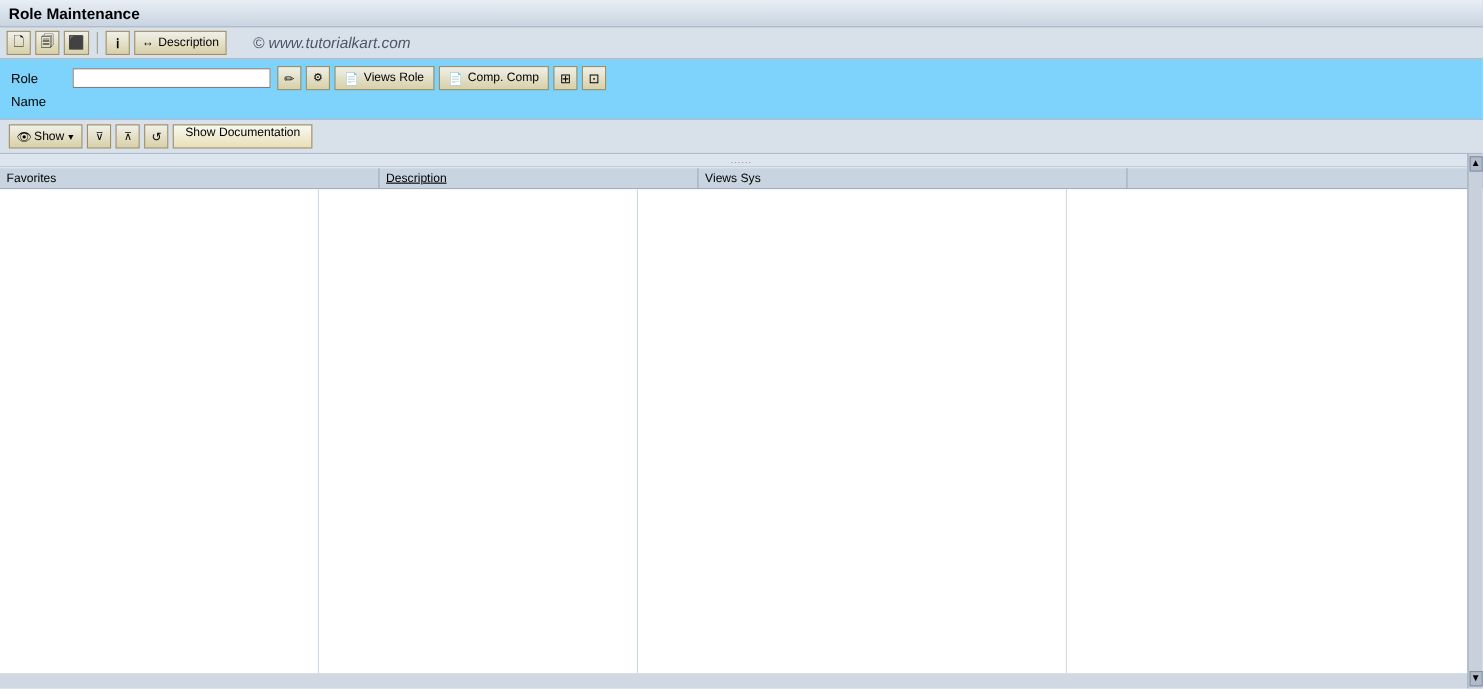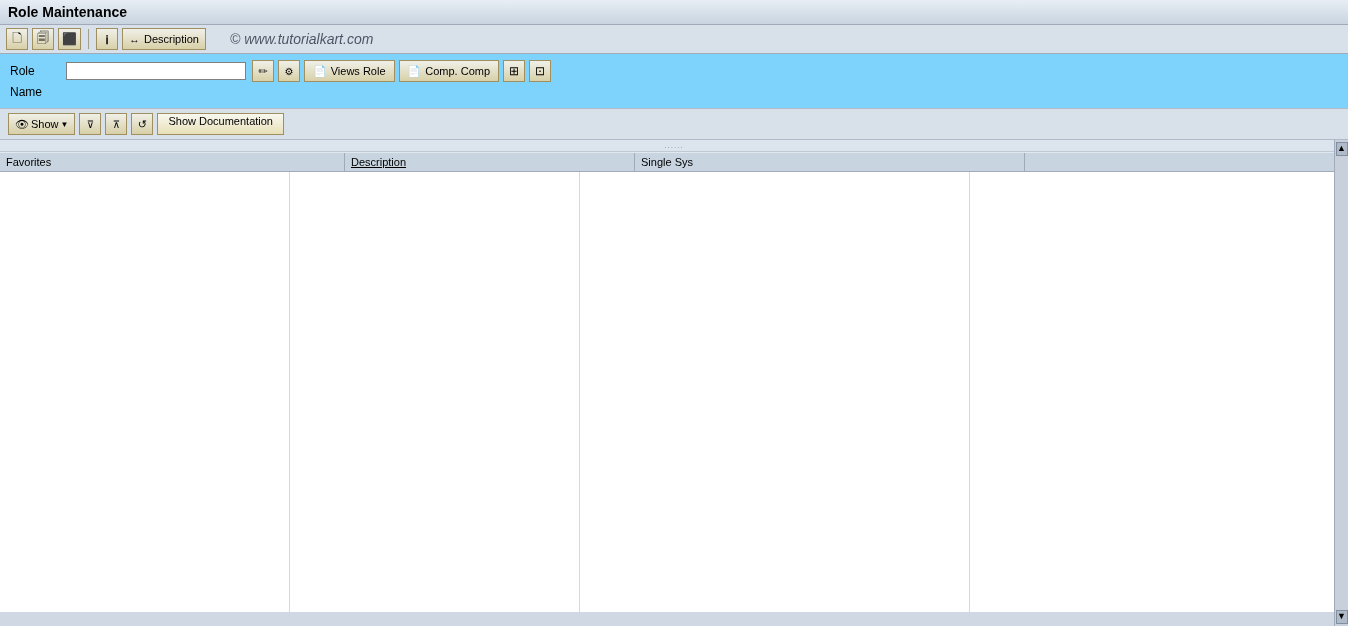--- a/index.html
+++ b/index.html
@@ -286,21 +286,21 @@
     </div>
 
     <div class="table-header-row">
       <div class="col-header col-favorites">
         <span>Favorites</span>
       </div>
       <div class="col-header col-description">
         <span>Description</span>
       </div>
       <div class="col-header col-target">
-        <span>Single Sys</span>
+        <span>Views Sys</span>
       </div>
       <div class="col-header col-extra"></div>
     </div>
 
     <div class="table-body">
       <div class="table-col-1"></div>
       <div class="table-col-2"></div>
       <div class="table-col-3"></div>
       <div class="table-col-4"></div>
     </div>

